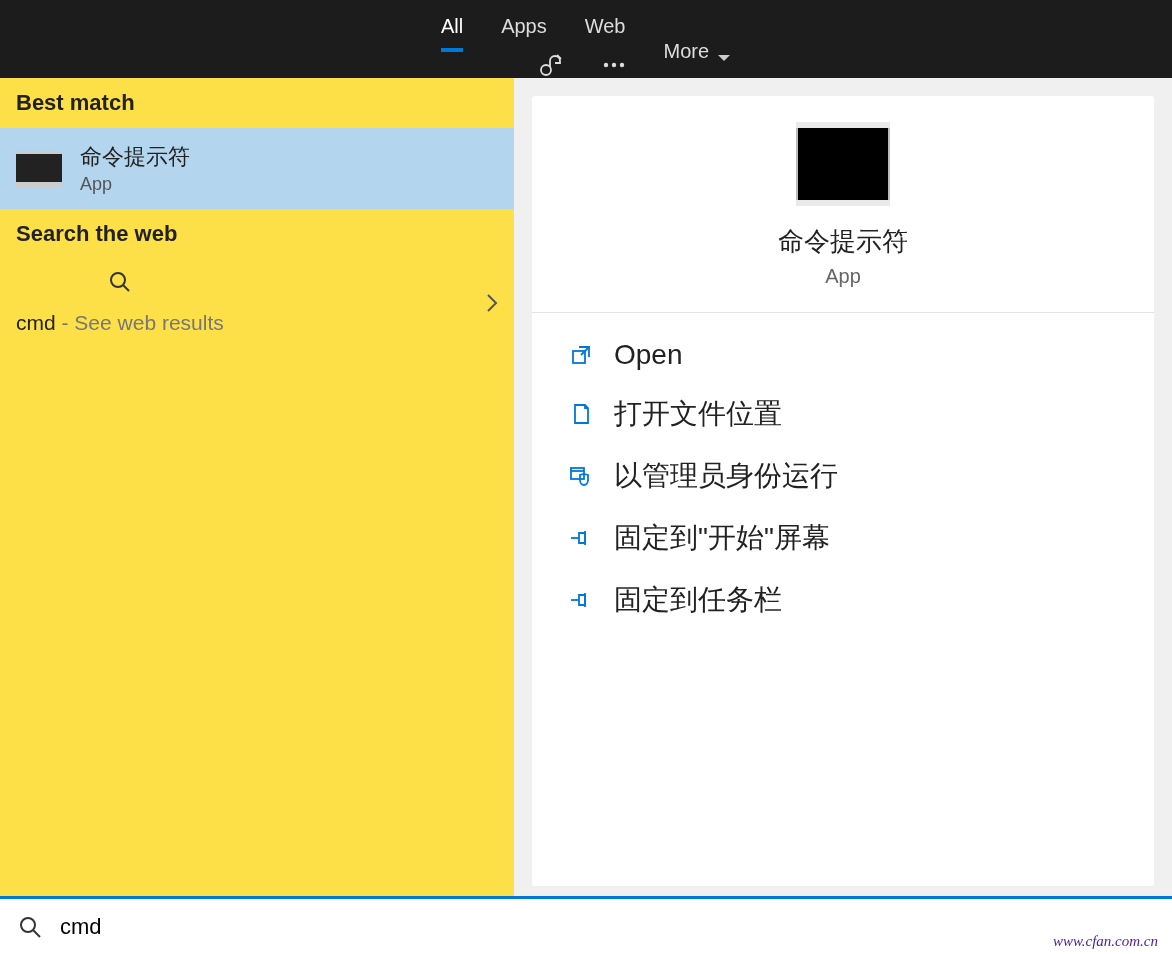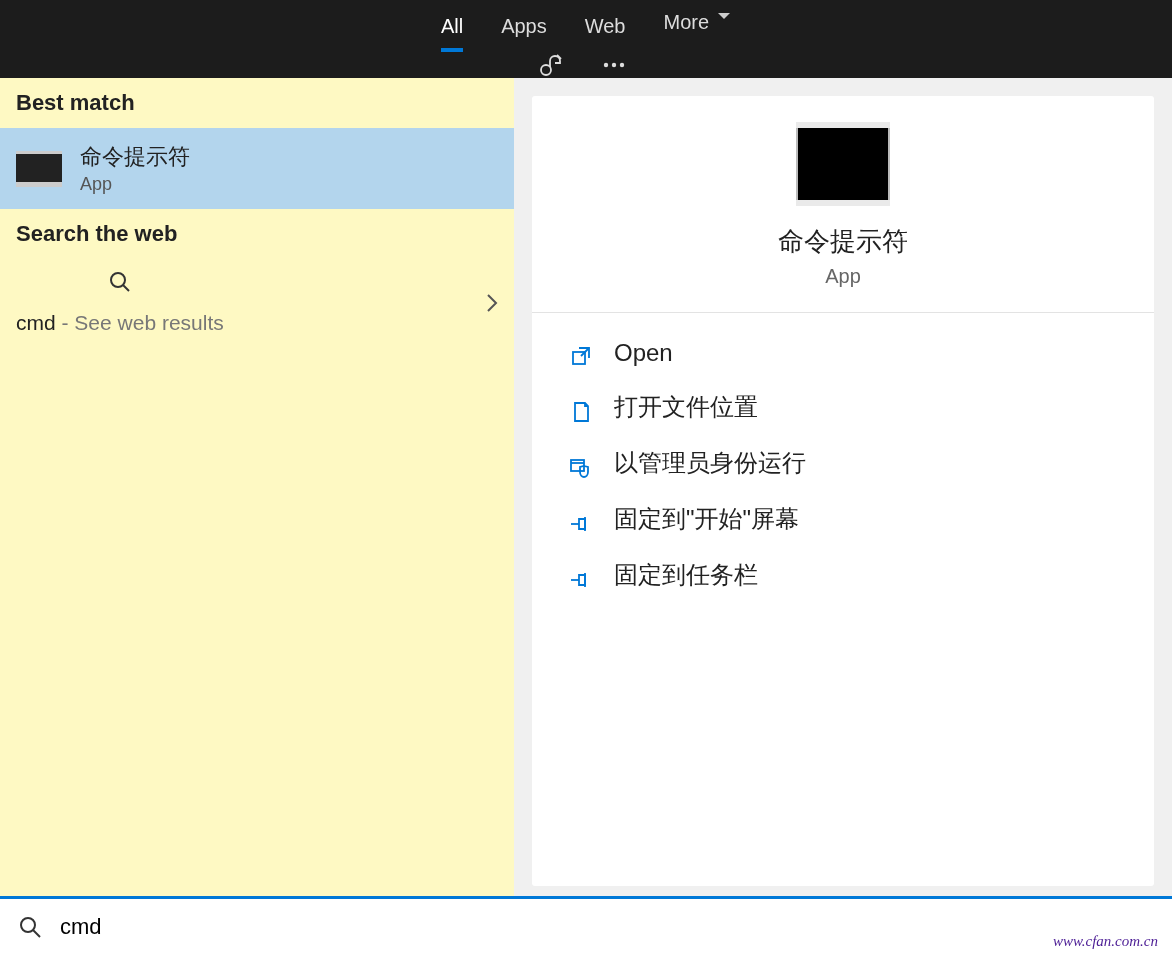--- a/index.html
+++ b/index.html
@@ -31,33 +31,33 @@
     position: relative;
   }
   .tab.active { color: #fff; }
   .tab.active::after {
     content: "";
     position: absolute;
     left: 0; right: 0; bottom: 0;
     height: 4px;
     background: #0078d7;
   }
-  .tab-more { display: flex; align-items: flex-start; gap: 8px; margin-top: 22px; }
+  .tab-more { display: flex; align-items: flex-end; gap: 8px; margin-top: 22px; }
   .spacer { flex: 1; }
   .topicons { display: flex; align-items: center; gap: 40px; margin-right: 10px;}
   .topicon { color: #ddd; cursor: pointer; }
 
   .content {
     display: flex;
     height: calc(100% - 78px - 58px);
     background: #f0f0f0;
   }
   .left {
     width: 514px;
-    background: #fef9c3;
+    background: #fde047;
     display: flex;
     flex-direction: column;
   }
   .gap { width: 18px; background: #f0f0f0; }
   .right {
     flex: 1;
     margin-top: 18px;
     margin-right: 18px;
     margin-bottom: 10px;
     background: #fff;
@@ -127,24 +127,24 @@
     position: absolute;
     bottom: -6px; left: -2px; right: -2px;
     height: 6px; background: #eaeaea;
   }
   .preview .ptitle { font-size: 26px; color: #222; }
   .preview .psub { font-size: 20px; color: #666; margin-top: 6px; }
 
   .actions { padding: 14px 0; }
   .action {
     display: flex;
-    align-items: flex-end;
+    align-items: center;
     gap: 22px;
     padding: 12px 38px;
-    font-size: 24px;
+    font-size: 28px;
     color: #222;
     cursor: pointer;
   }
   .action .aicon { width: 22px; height: 22px; color: #0078d7; display:flex; align-items:center; justify-content:center; }
 
   .searchbar {
     position: absolute;
     left: 0; right: 0; bottom: 0;
     height: 58px;
     background: #fff;

